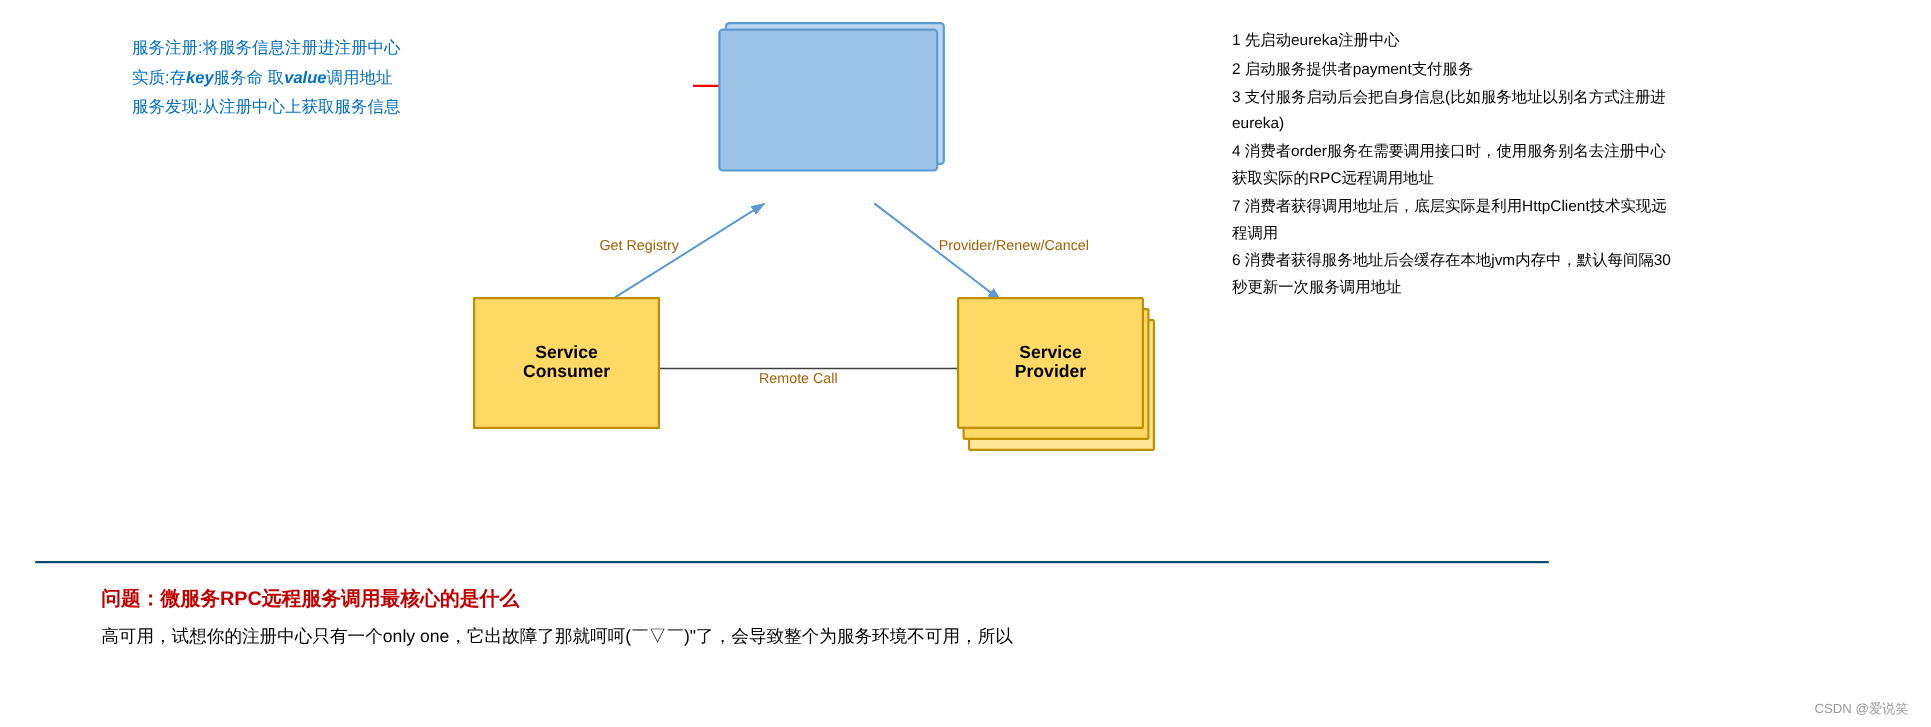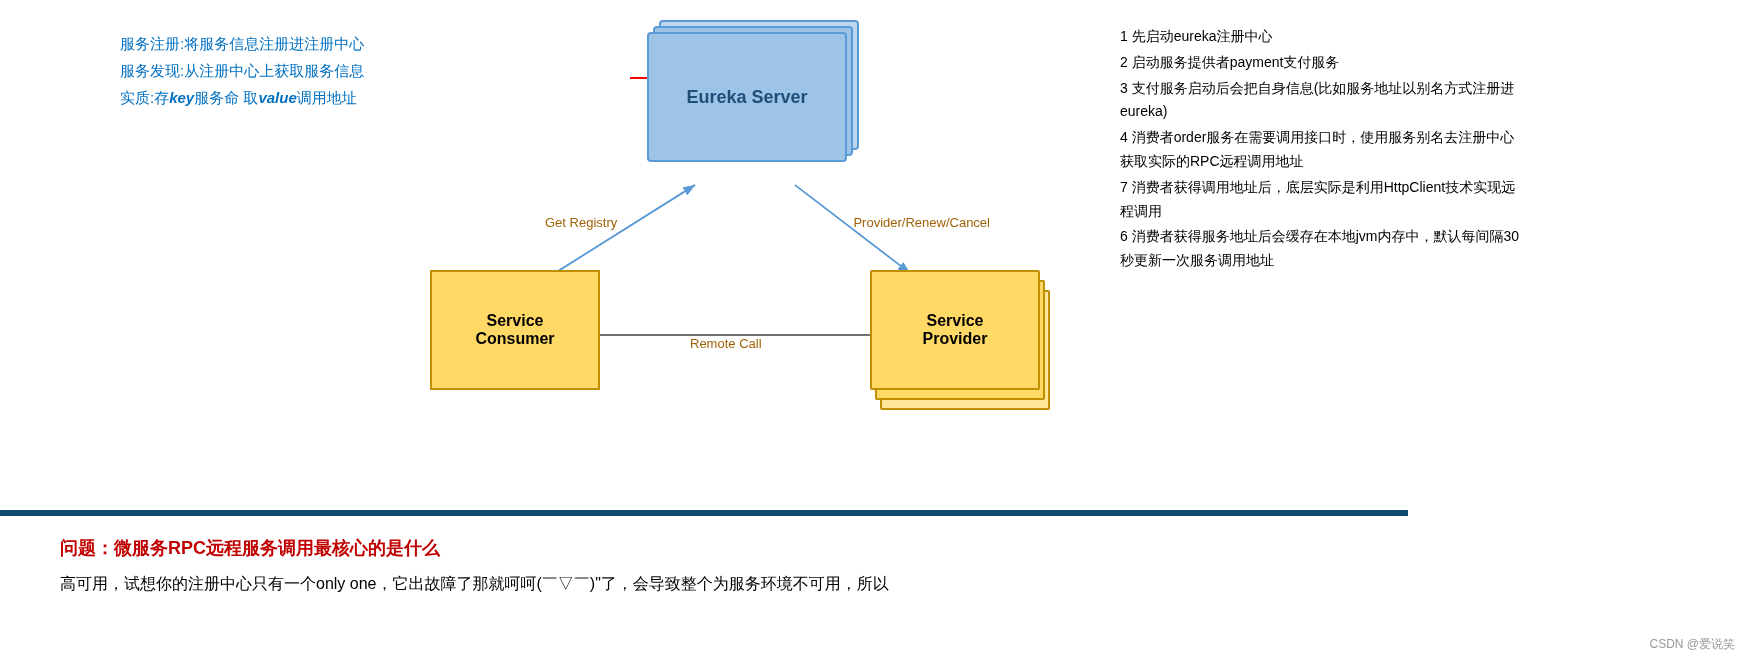--- a/index.html
+++ b/index.html
@@ -190,22 +190,23 @@
     
     .diagram-label {
       position: absolute;
       font-size: 13px;
       color: #a16207;
     }
 
     
     .bottom-section {
       padding: 20px 60px 10px 60px;
-      border-top: 6px solid #0c4a6e;
+      border-top: 2px solid #0c4a6e;
       margin-top: 10px;
+      margin-left: 32px;
     }
 
     .question-title {
       font-size: 18px;
       color: #c00000;
       font-weight: bold;
       margin-bottom: 10px;
     }
 
     .question-body {
@@ -234,24 +235,24 @@
   </style>
 </head>
 <body>
 
 <div class="main-container">
 
   <div class="top-section">
 
     <div class="left-annotation">
       <div class="annotation-line">服务注册:将服务信息注册进注册中心</div>
-      <div class="annotation-line">服务发现:从注册中心上获取服务信息</div>
       <div class="annotation-line">
         <span>实质:存</span><span style="font-weight:bold;font-style:italic;">key</span><span>服务命 取</span><span style="font-weight:bold;font-style:italic;">value</span><span>调用地址</span>
       </div>
+      <div class="annotation-line">服务发现:从注册中心上获取服务信息</div>
     </div>
 
     <div class="diagram-area">
 
       <svg class="red-arrow-svg">
         <defs>
           <marker id="red-arrowhead" markerWidth="8" markerHeight="6" refX="8" refY="3" orient="auto">
             <polygon points="0 0, 8 3, 0 6" fill="#ff0000"></polygon>
           </marker>
         </defs>
@@ -277,23 +278,20 @@
 
         <line x1="395" y1="165" x2="510" y2="253" stroke="#5b9bd5" stroke-width="1.5" marker-end="url(#arrow-blue)"></line>
         <line x1="510" y1="253" x2="395" y2="165" stroke="#5b9bd5" stroke-width="1.5" marker-start="url(#arrow-blue-rev)"></line>
 
         <line x1="200" y1="315" x2="488" y2="315" stroke="#404040" stroke-width="1.5" marker-end="url(#arrow-gray)"></line>
       </svg>
 
       <div class="eureka-server">
         <div class="eureka-card eureka-card-back2"></div>
         <div class="eureka-card eureka-card-back1"></div>
-        <div class="eureka-card eureka-card-front">
-          <span>Eureka Server</span>
-        </div>
       </div>
 
       <div class="diagram-label" style="left: 145px; top: 195px;">Get Registry</div>
 
       <div class="diagram-label" style="right: 110px; top: 195px;">Provider/Renew/Cancel</div>
 
       <div class="diagram-label" style="left: 290px; top: 316px;">Remote Call</div>
 
       <div class="service-consumer">
         <span>Service<br>Consumer</span>

